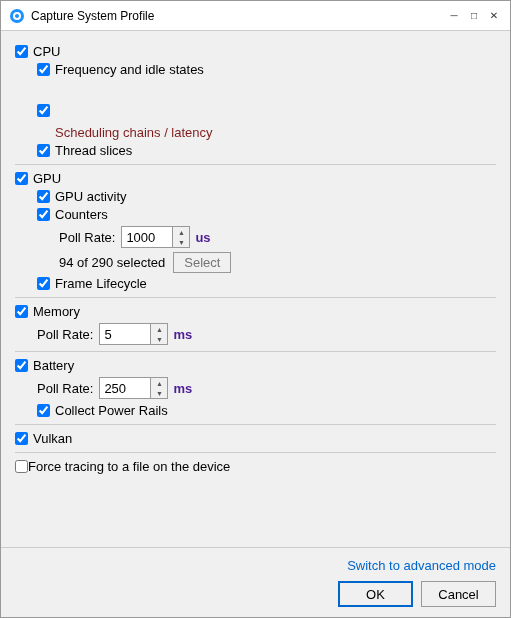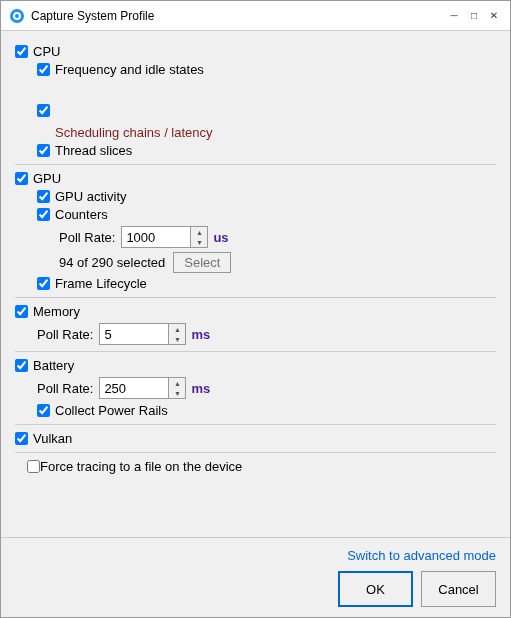--- a/index.html
+++ b/index.html
@@ -104,21 +104,21 @@
       color: #000;
     }
     .spinbox {
       display: flex;
       align-items: center;
       border: 1px solid #999;
       background: #fff;
       height: 22px;
     }
     .spinbox input {
-      width: 68px;
+      width: 50px;
       height: 20px;
       border: none;
       outline: none;
       padding: 0 4px;
       font-size: 13px;
       background: #fff;
       text-align: left;
     }
     .spinbox-arrows {
       display: flex;
@@ -178,35 +178,35 @@
       font-size: 13px;
       cursor: pointer;
     }
     .footer-buttons {
       display: flex;
       justify-content: flex-end;
       gap: 8px;
     }
     .dialog-btn {
       min-width: 75px;
-      height: 36px;
+      height: 26px;
       padding: 0 16px;
       font-size: 13px;
       cursor: pointer;
       background: #f0f0f0;
       border: 1px solid #999;
       color: #000;
     }
     .dialog-btn.default {
       border: 2px solid #0066cc;
     }
     .force-tracing-row {
       display: flex;
       align-items: center;
-      margin: 4px 12px;
+      margin: 4px 0;
     }
     .section-header {
       font-weight: normal;
       font-size: 13px;
     }
   </style>
 </head>
 <body>
 
 <div class="window">

